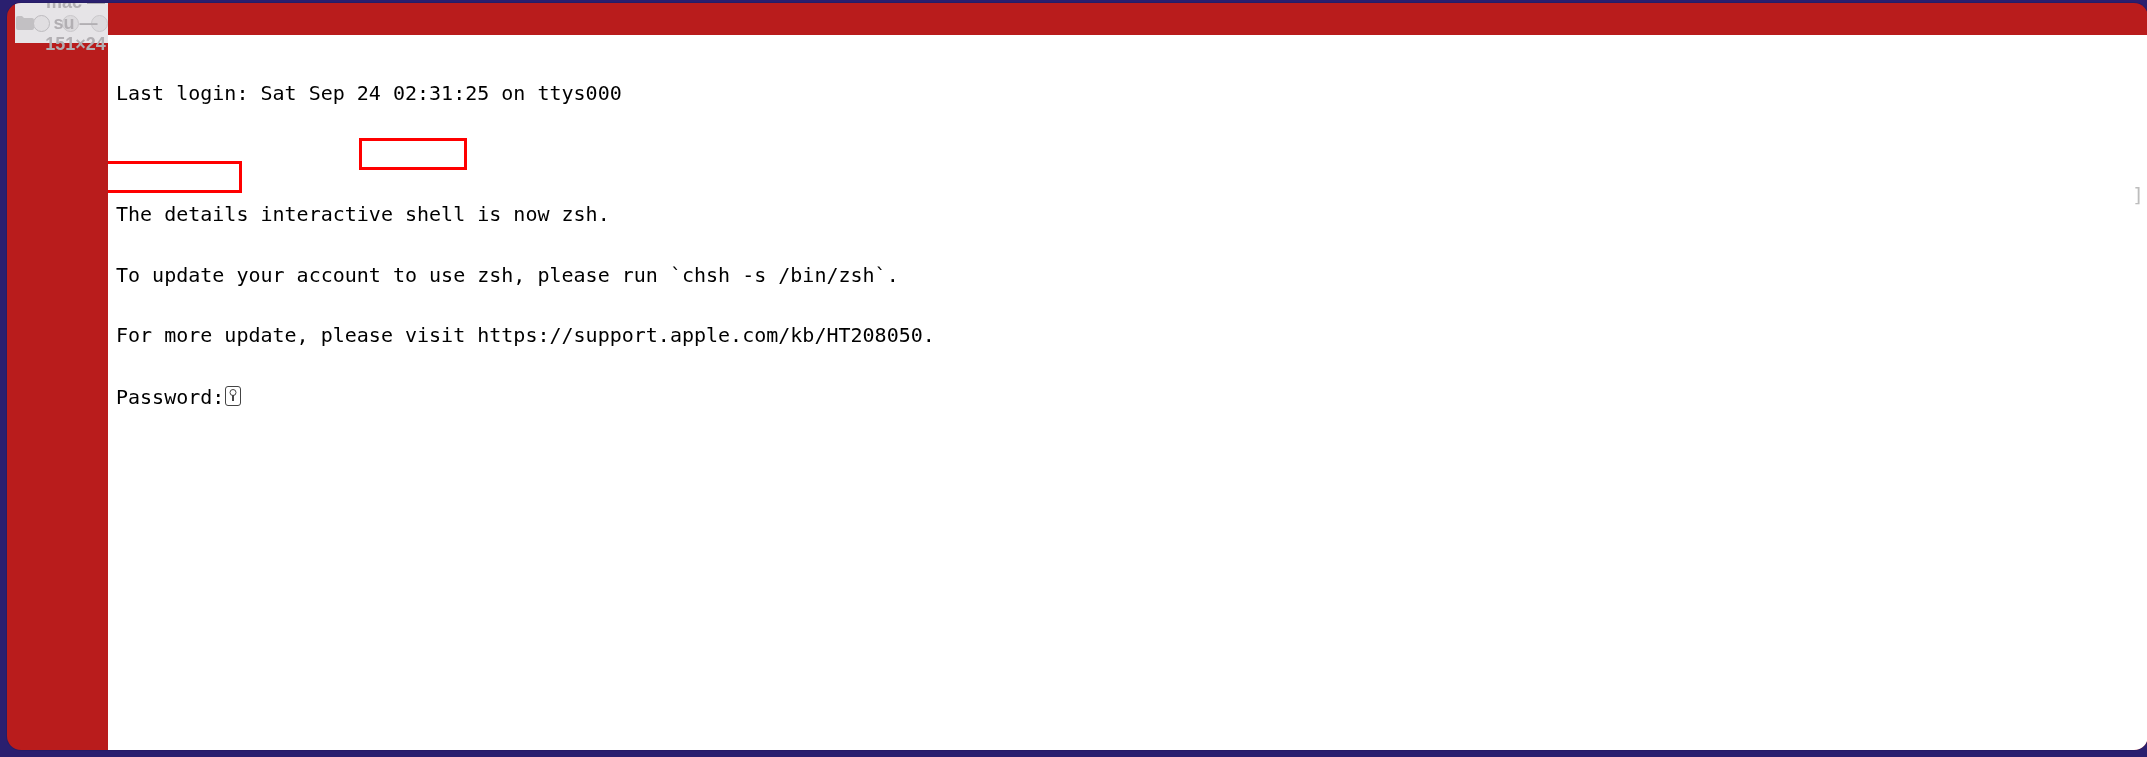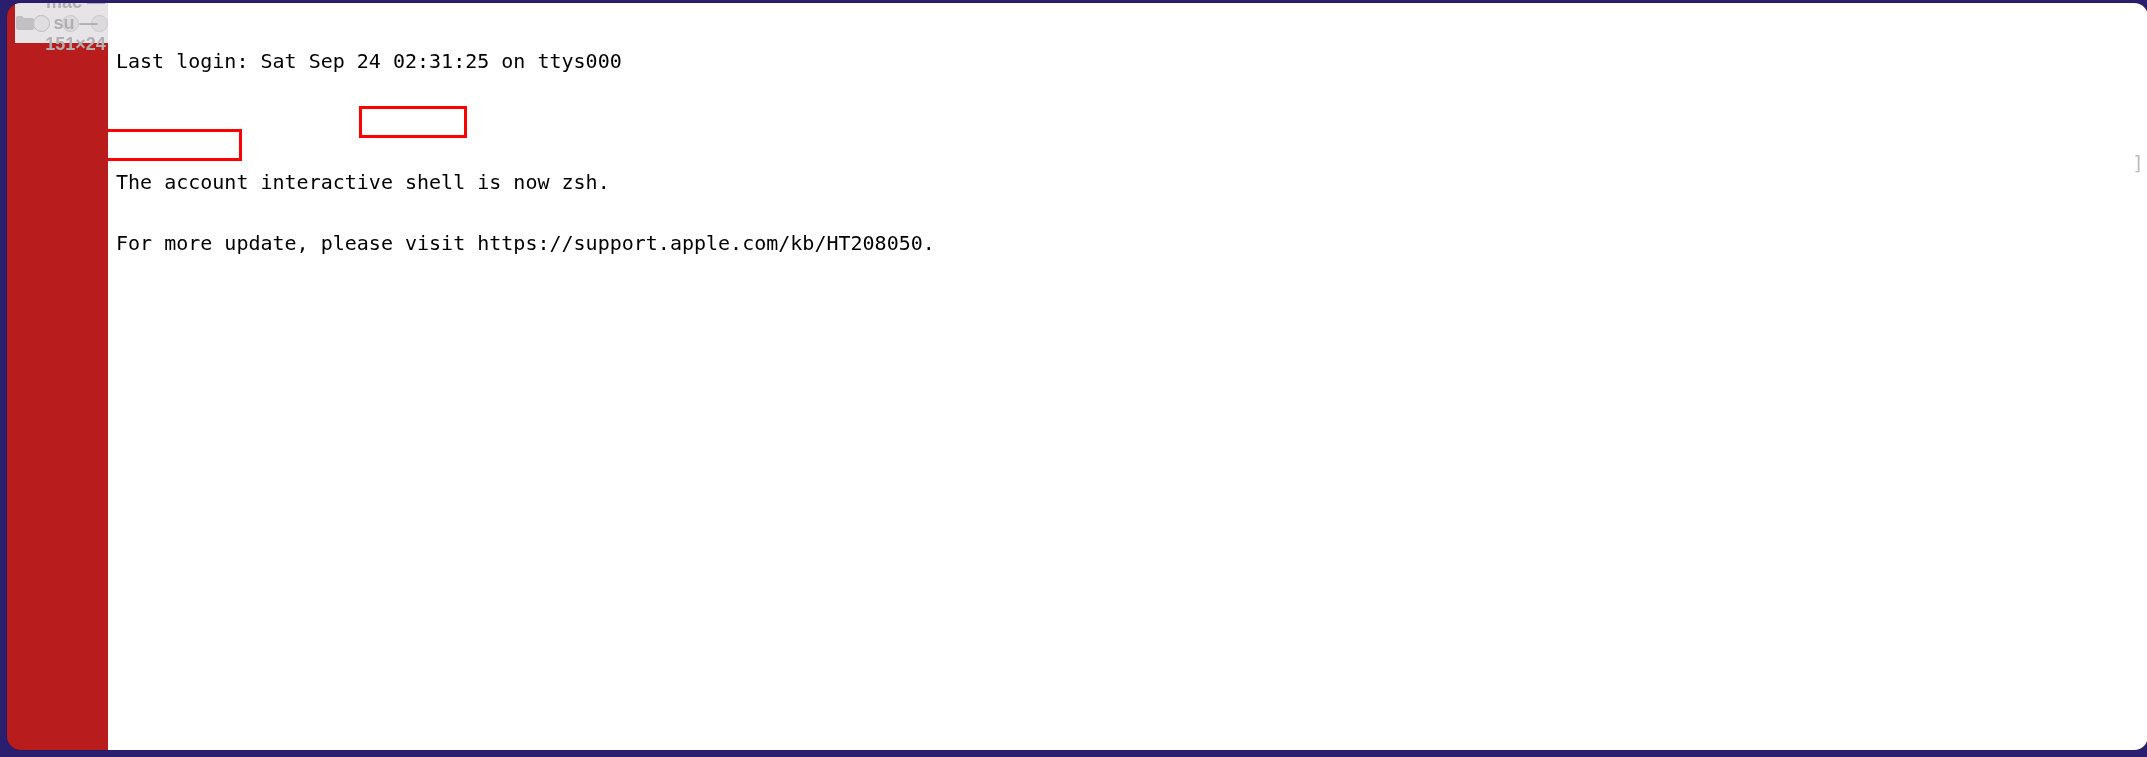--- a/index.html
+++ b/index.html
@@ -77,20 +77,21 @@
     flex: 1;
     background: #ffffff;
     padding: 8px 8px;
     font-family: "Menlo", "Consolas", monospace;
     font-size: 20px;
     line-height: 1.0;
     color: #000000;
     white-space: pre;
     overflow: hidden;
     position: relative;
+    margin-top: 32px;
   }
 
   .term-line {
     line-height: 20.5px;
     height: 20.5px;
   }
 
   .highlight-box {
     position: absolute;
     border: 3px solid #ff0000;
@@ -154,22 +155,24 @@
           </svg>
         </span>
         <span>mac — su — 151×24</span>
       </div>
     </div>
   </div>
 
   <div class="terminal">
     <div class="term-line">Last login: Sat Sep 24 02:31:25 on ttys000</div>
     <div class="term-line"></div>
-    <div class="term-line">The account interactive shell is now zsh.</div>
+    <div class="term-line">The details interactive shell is now zsh.</div>
+    <div class="term-line">To update your account to use zsh, please run `chsh -s /bin/zsh`.</div>
     <div class="term-line">For more update, please visit https://support.apple.com/kb/HT208050.</div>
+    <div class="term-line"><span>Password:</span><span class="key-icon"></span></div>
 
     <span class="right-bracket">]</span>
 
     <div class="highlight-box" style="left:251px; top:103px; width:108px; height:32px;"></div>
     <div class="highlight-box" style="left:-3px; top:126px; width:137px; height:32px;"></div>
   </div>
 
 </div>
 
 </body></html>

